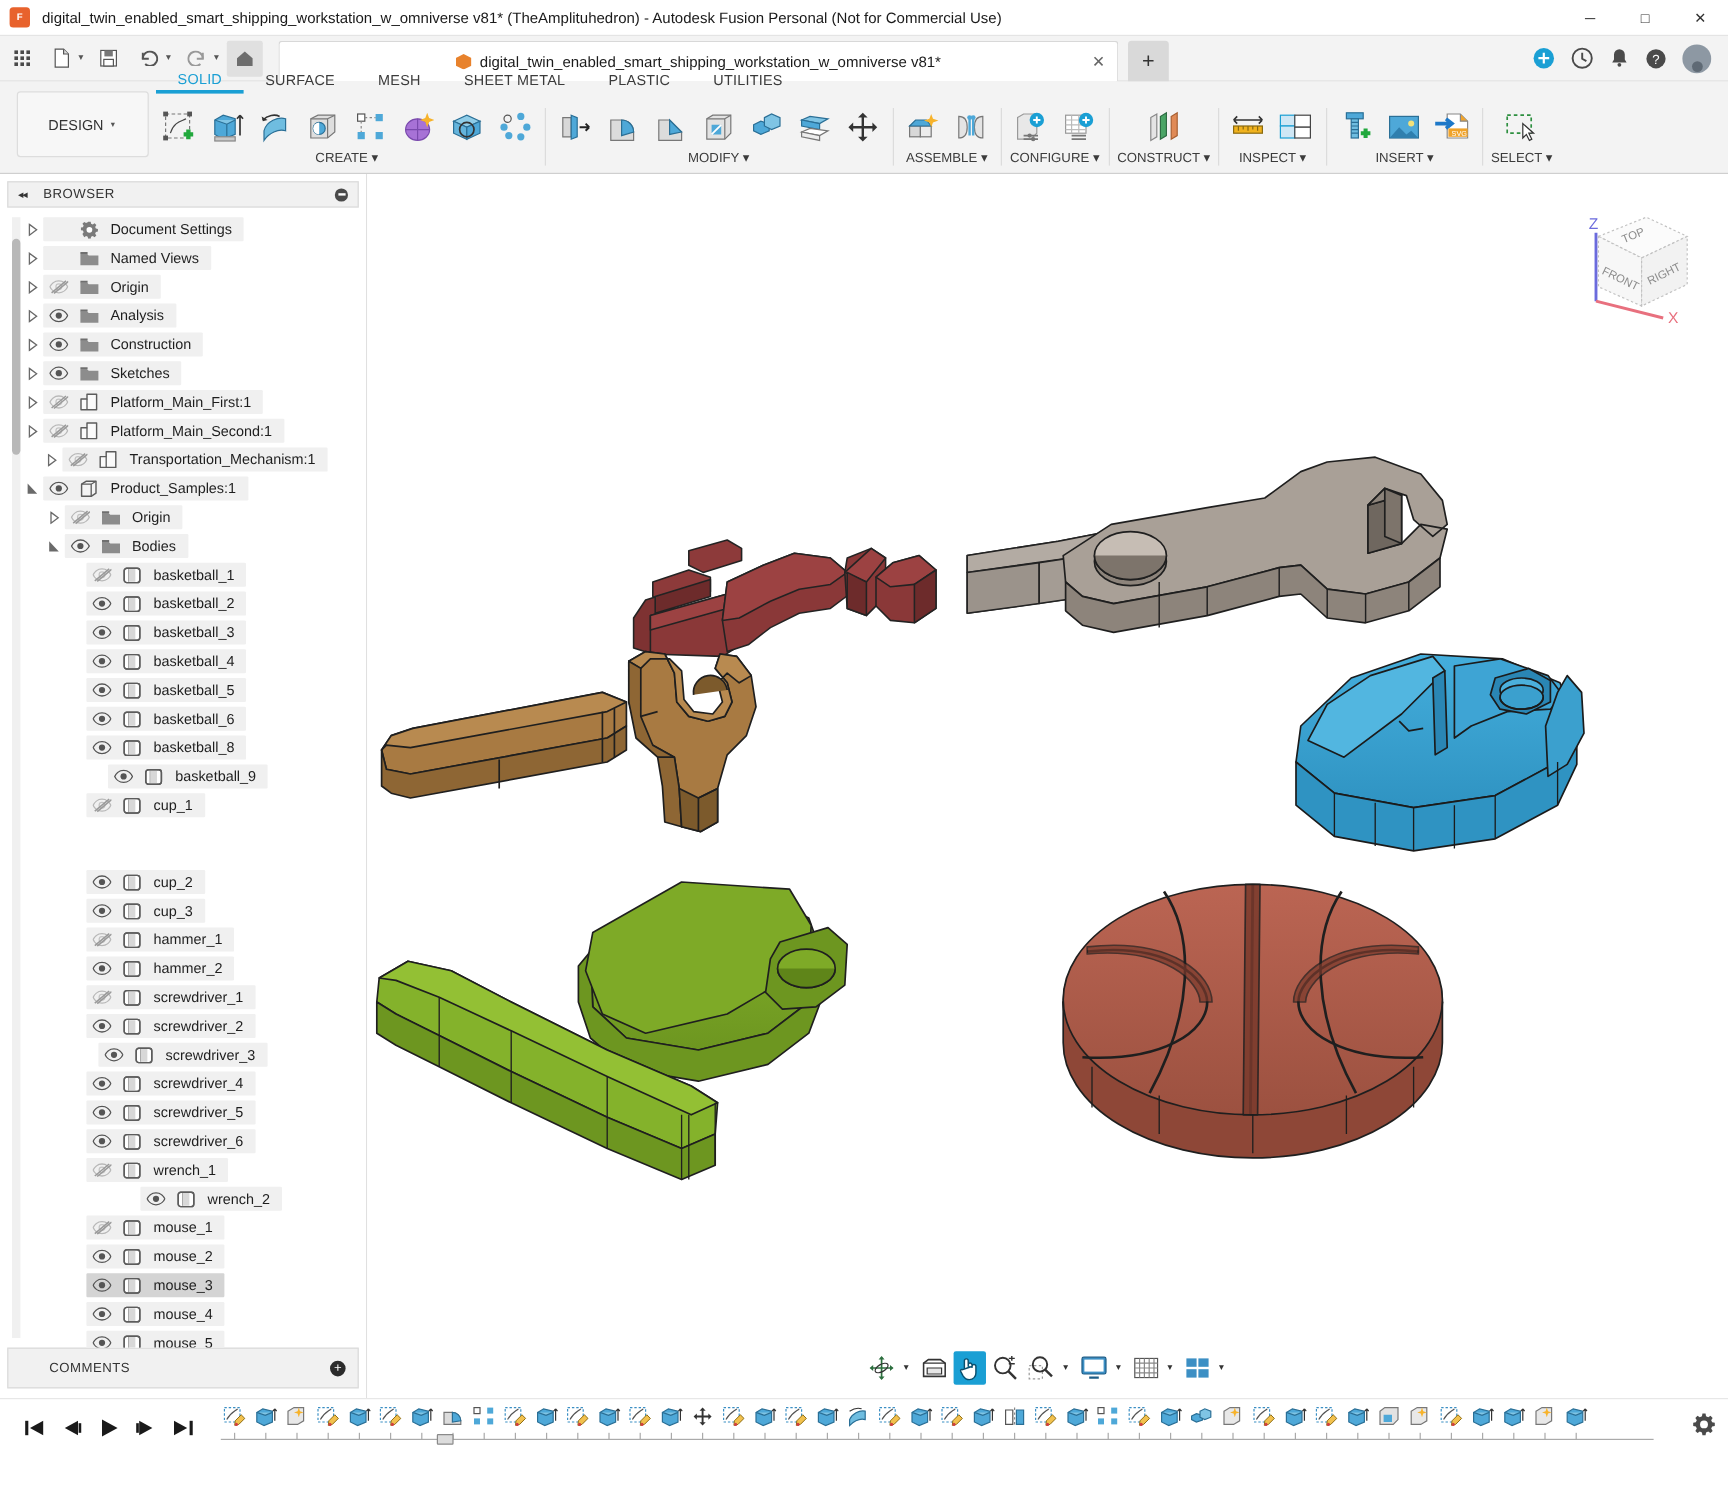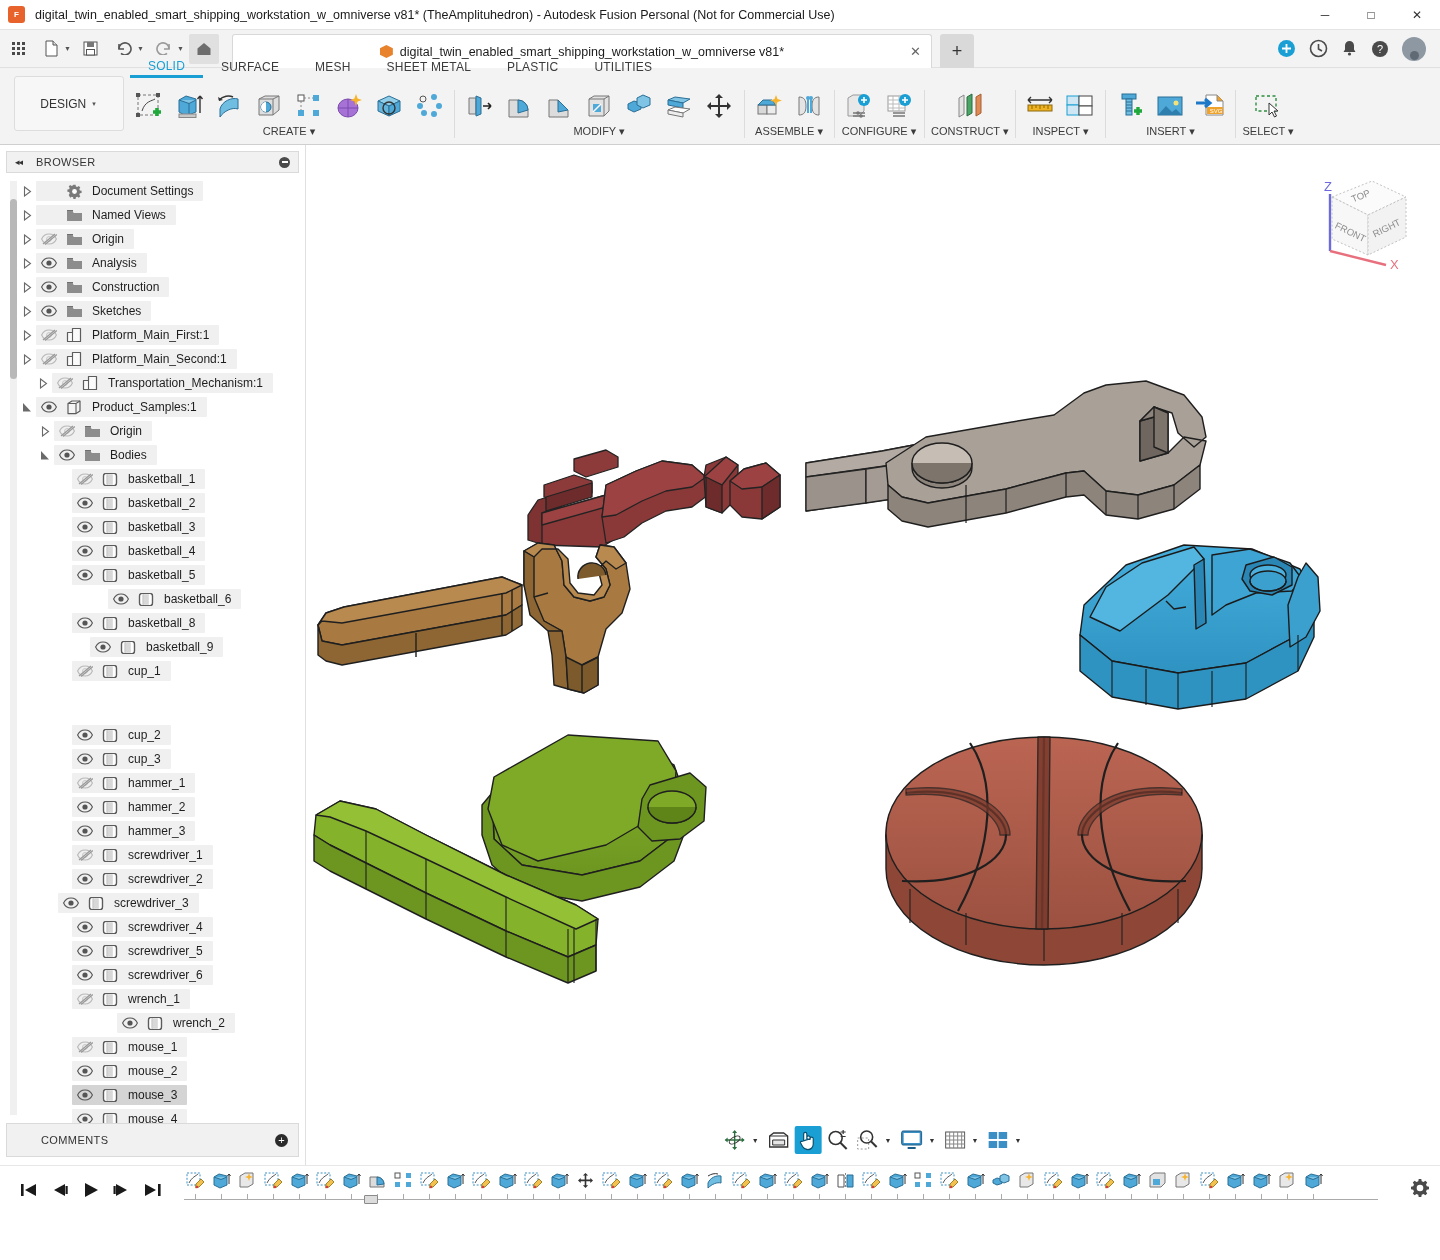--- a/index.html
+++ b/index.html
@@ -878,21 +878,21 @@
                 <svg width="16" height="15" viewBox="0 0 16 15">
                   <rect x="1.5" y="1.5" width="13" height="12" rx="2.2" fill="#fff" stroke="#5c5c5c" stroke-width="1.2"></rect>
                   <path d="M5.2 2.2 v10.6" stroke="#8c8c8c" stroke-width="1"></path>
                   <path d="M5.2 2.2 h5.6 v10.6 h-5.6z" fill="#d8d8d8" stroke="none"></path>
                   <rect x="1.5" y="1.5" width="13" height="12" rx="2.2" fill="none" stroke="#5c5c5c" stroke-width="1.2"></rect>
                 </svg>
               </span>
               <span class="tlabel">basketball_5</span>
             </span>
           </div>
-          <div class="trow" style="padding-left: 54px; gap: 36px;">
+          <div class="trow" style="padding-left: 54px;">
             <span class="arrow"></span>
             <span class="hl">
               <span class="eye">
                 <svg width="16" height="12" viewBox="0 0 16 12">
                   <path d="M8 1C4 1 1.4 4.2 .6 6c.8 1.8 3.4 5 7.4 5s6.6-3.2 7.4-5C14.6 4.2 12 1 8 1z" fill="none" stroke="#555" stroke-width="1.1"></path>
                   <circle cx="8" cy="6" r="2.6" fill="#555"></circle>
                 </svg>
               </span>
               <span class="ico">
                 <svg width="16" height="15" viewBox="0 0 16 15">
@@ -1047,40 +1047,20 @@
                 </svg>
               </span>
               <span class="tlabel">hammer_2</span>
             </span>
           </div>
           <div class="trow" style="padding-left: 54px;">
             <span class="arrow"></span>
             <span class="hl">
               <span class="eye">
                 <svg width="16" height="12" viewBox="0 0 16 12">
-                  <path d="M8 1C4 1 1.4 4.2 .6 6c.8 1.8 3.4 5 7.4 5s6.6-3.2 7.4-5C14.6 4.2 12 1 8 1z" fill="none" stroke="#555" stroke-width="1.1"></path>
-                  <circle cx="8" cy="6" r="2.6" fill="#555"></circle>
-                </svg>
-              </span>
-              <span class="ico">
-                <svg width="16" height="15" viewBox="0 0 16 15">
-                  <rect x="1.5" y="1.5" width="13" height="12" rx="2.2" fill="#fff" stroke="#5c5c5c" stroke-width="1.2"></rect>
-                  <path d="M5.2 2.2 v10.6" stroke="#8c8c8c" stroke-width="1"></path>
-                  <path d="M5.2 2.2 h5.6 v10.6 h-5.6z" fill="#d8d8d8" stroke="none"></path>
-                  <rect x="1.5" y="1.5" width="13" height="12" rx="2.2" fill="none" stroke="#5c5c5c" stroke-width="1.2"></rect>
-                </svg>
-              </span>
-              <span class="tlabel">hammer_3</span>
-            </span>
-          </div>
-          <div class="trow" style="padding-left: 54px;">
-            <span class="arrow"></span>
-            <span class="hl">
-              <span class="eye">
-                <svg width="16" height="12" viewBox="0 0 16 12">
                   <path d="M8 1C4 1 1.4 4.2 .6 6c.8 1.8 3.4 5 7.4 5s6.6-3.2 7.4-5C14.6 4.2 12 1 8 1z" fill="none" stroke="#b8b8b8" stroke-width="1.1"></path>
                   <circle cx="8" cy="6" r="2.4" fill="none" stroke="#c4c4c4" stroke-width="1"></circle>
                   <path d="M2 11 L14 1" stroke="#9a9a9a" stroke-width="1.3"></path>
                   <path d="M4 11.4 L16 1.4" stroke="#9a9a9a" stroke-width="1.3"></path>
                 </svg>
               </span>
               <span class="ico">
                 <svg width="16" height="15" viewBox="0 0 16 15">
                   <rect x="1.5" y="1.5" width="13" height="12" rx="2.2" fill="#fff" stroke="#5c5c5c" stroke-width="1.2"></rect>
                   <path d="M5.2 2.2 v10.6" stroke="#8c8c8c" stroke-width="1"></path>
@@ -1104,21 +1084,21 @@
                 <svg width="16" height="15" viewBox="0 0 16 15">
                   <rect x="1.5" y="1.5" width="13" height="12" rx="2.2" fill="#fff" stroke="#5c5c5c" stroke-width="1.2"></rect>
                   <path d="M5.2 2.2 v10.6" stroke="#8c8c8c" stroke-width="1"></path>
                   <path d="M5.2 2.2 h5.6 v10.6 h-5.6z" fill="#d8d8d8" stroke="none"></path>
                   <rect x="1.5" y="1.5" width="13" height="12" rx="2.2" fill="none" stroke="#5c5c5c" stroke-width="1.2"></rect>
                 </svg>
               </span>
               <span class="tlabel">screwdriver_2</span>
             </span>
           </div>
-          <div class="trow" style="padding-left: 40px;">
+          <div class="trow" style="padding-left: 54px; margin-left: 10px;">
             <span class="arrow"></span>
             <span class="hl">
               <span class="eye">
                 <svg width="16" height="12" viewBox="0 0 16 12">
                   <path d="M8 1C4 1 1.4 4.2 .6 6c.8 1.8 3.4 5 7.4 5s6.6-3.2 7.4-5C14.6 4.2 12 1 8 1z" fill="none" stroke="#555" stroke-width="1.1"></path>
                   <circle cx="8" cy="6" r="2.6" fill="#555"></circle>
                 </svg>
               </span>
               <span class="ico">
                 <svg width="16" height="15" viewBox="0 0 16 15">

